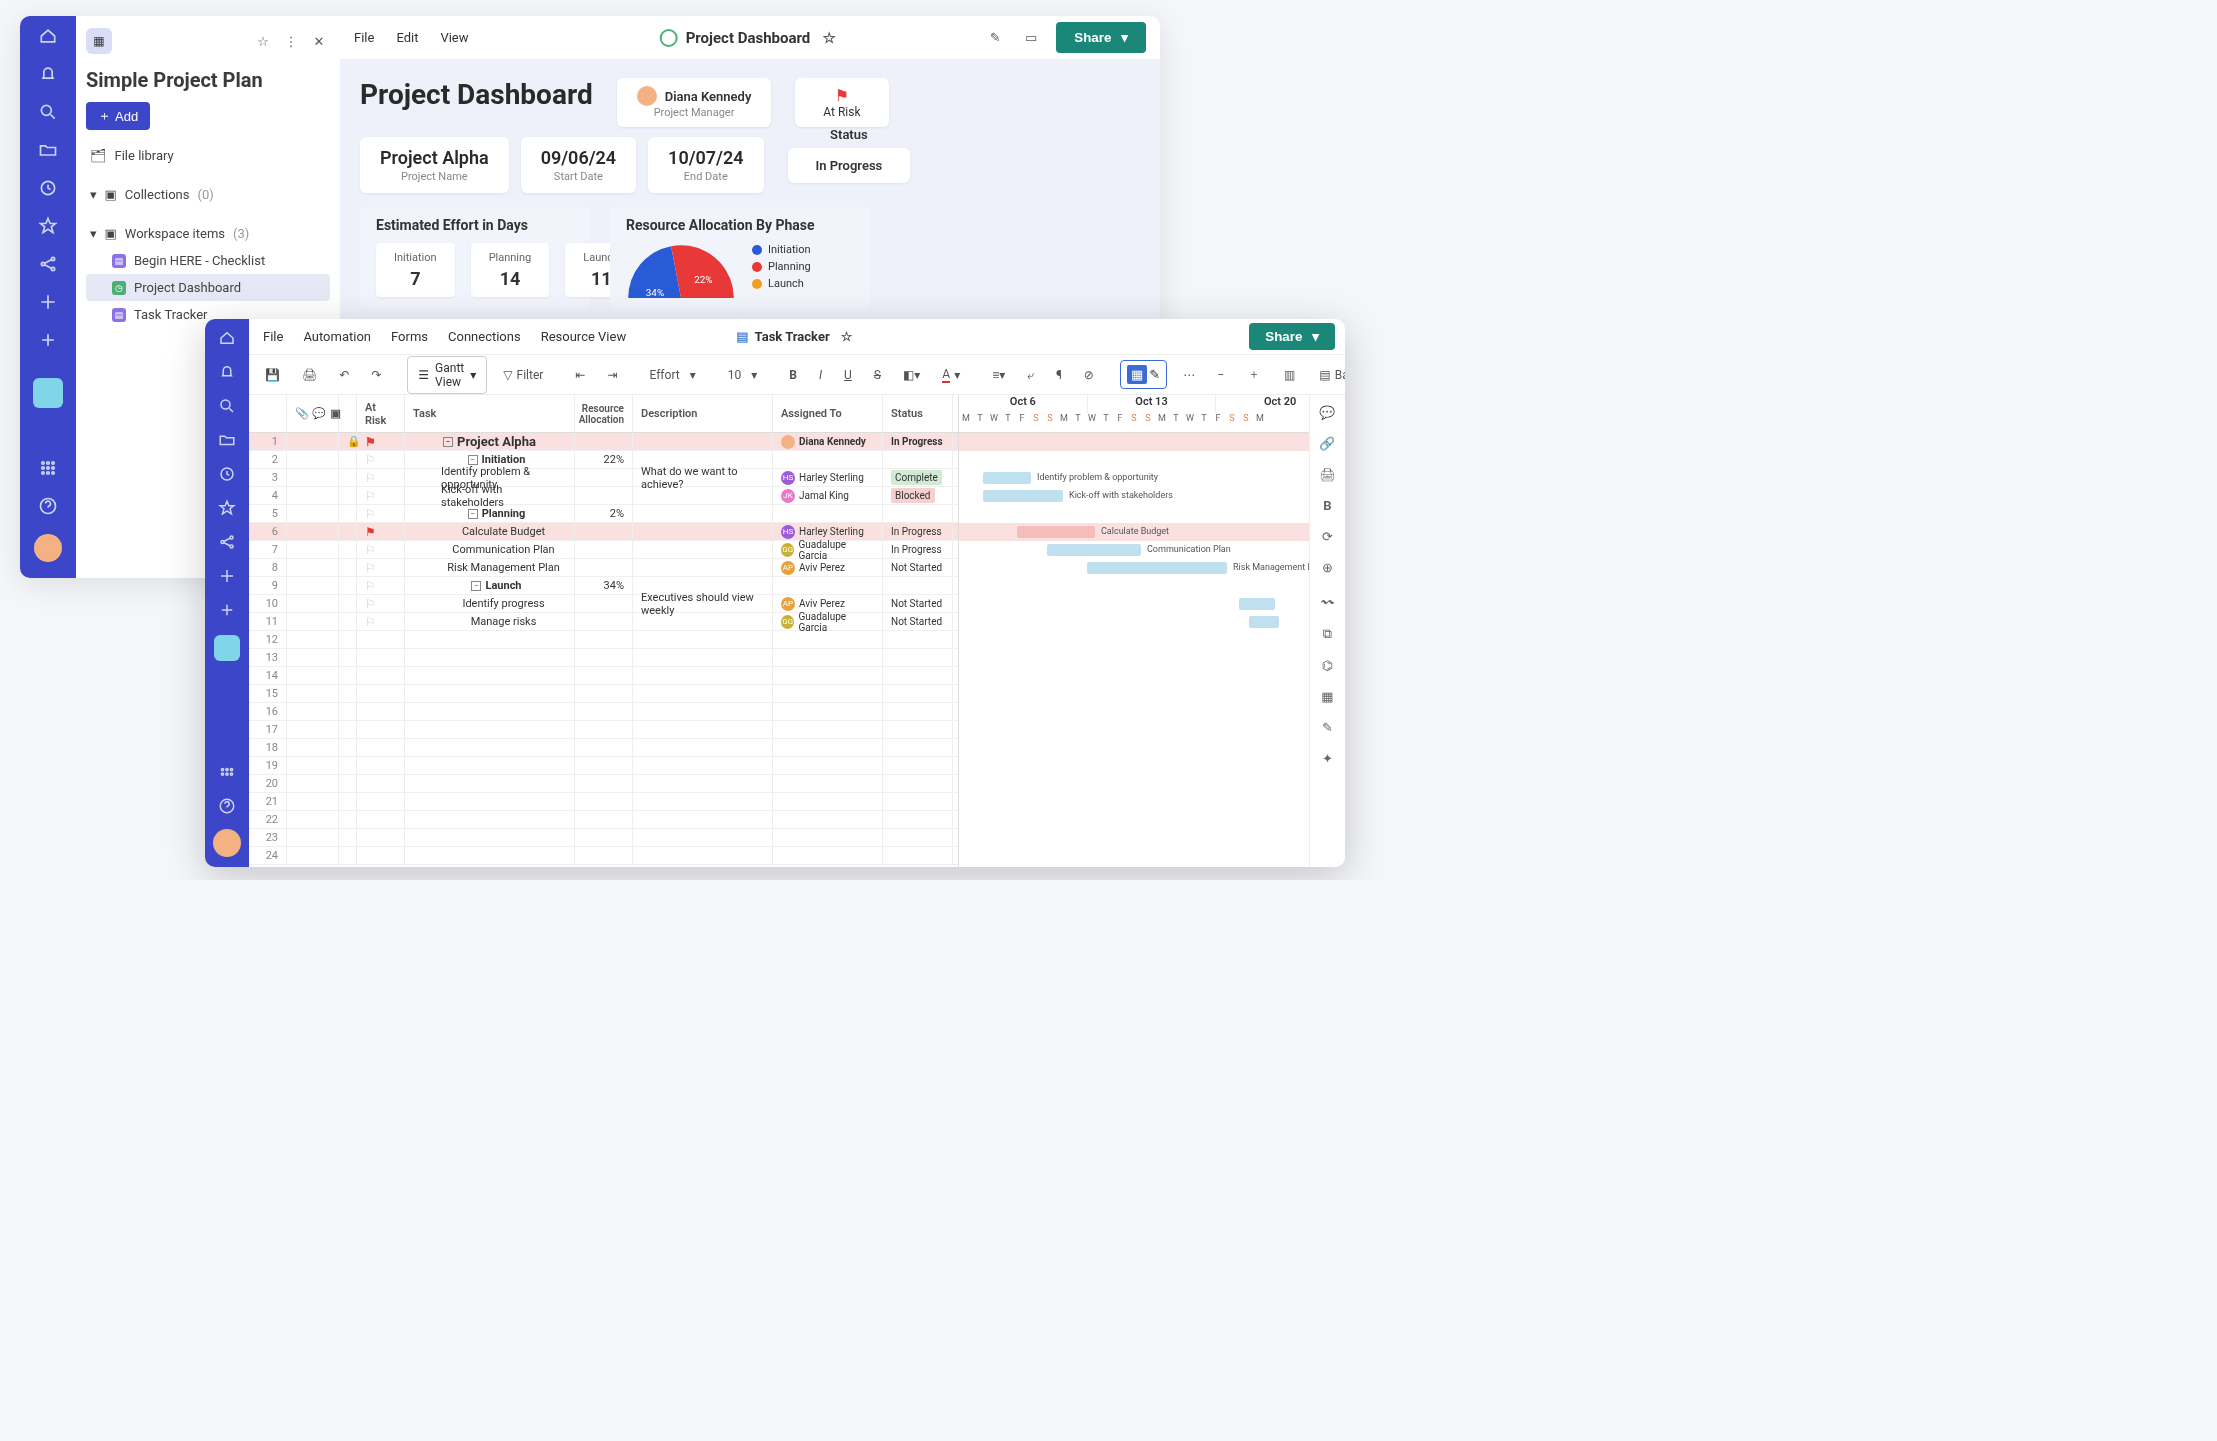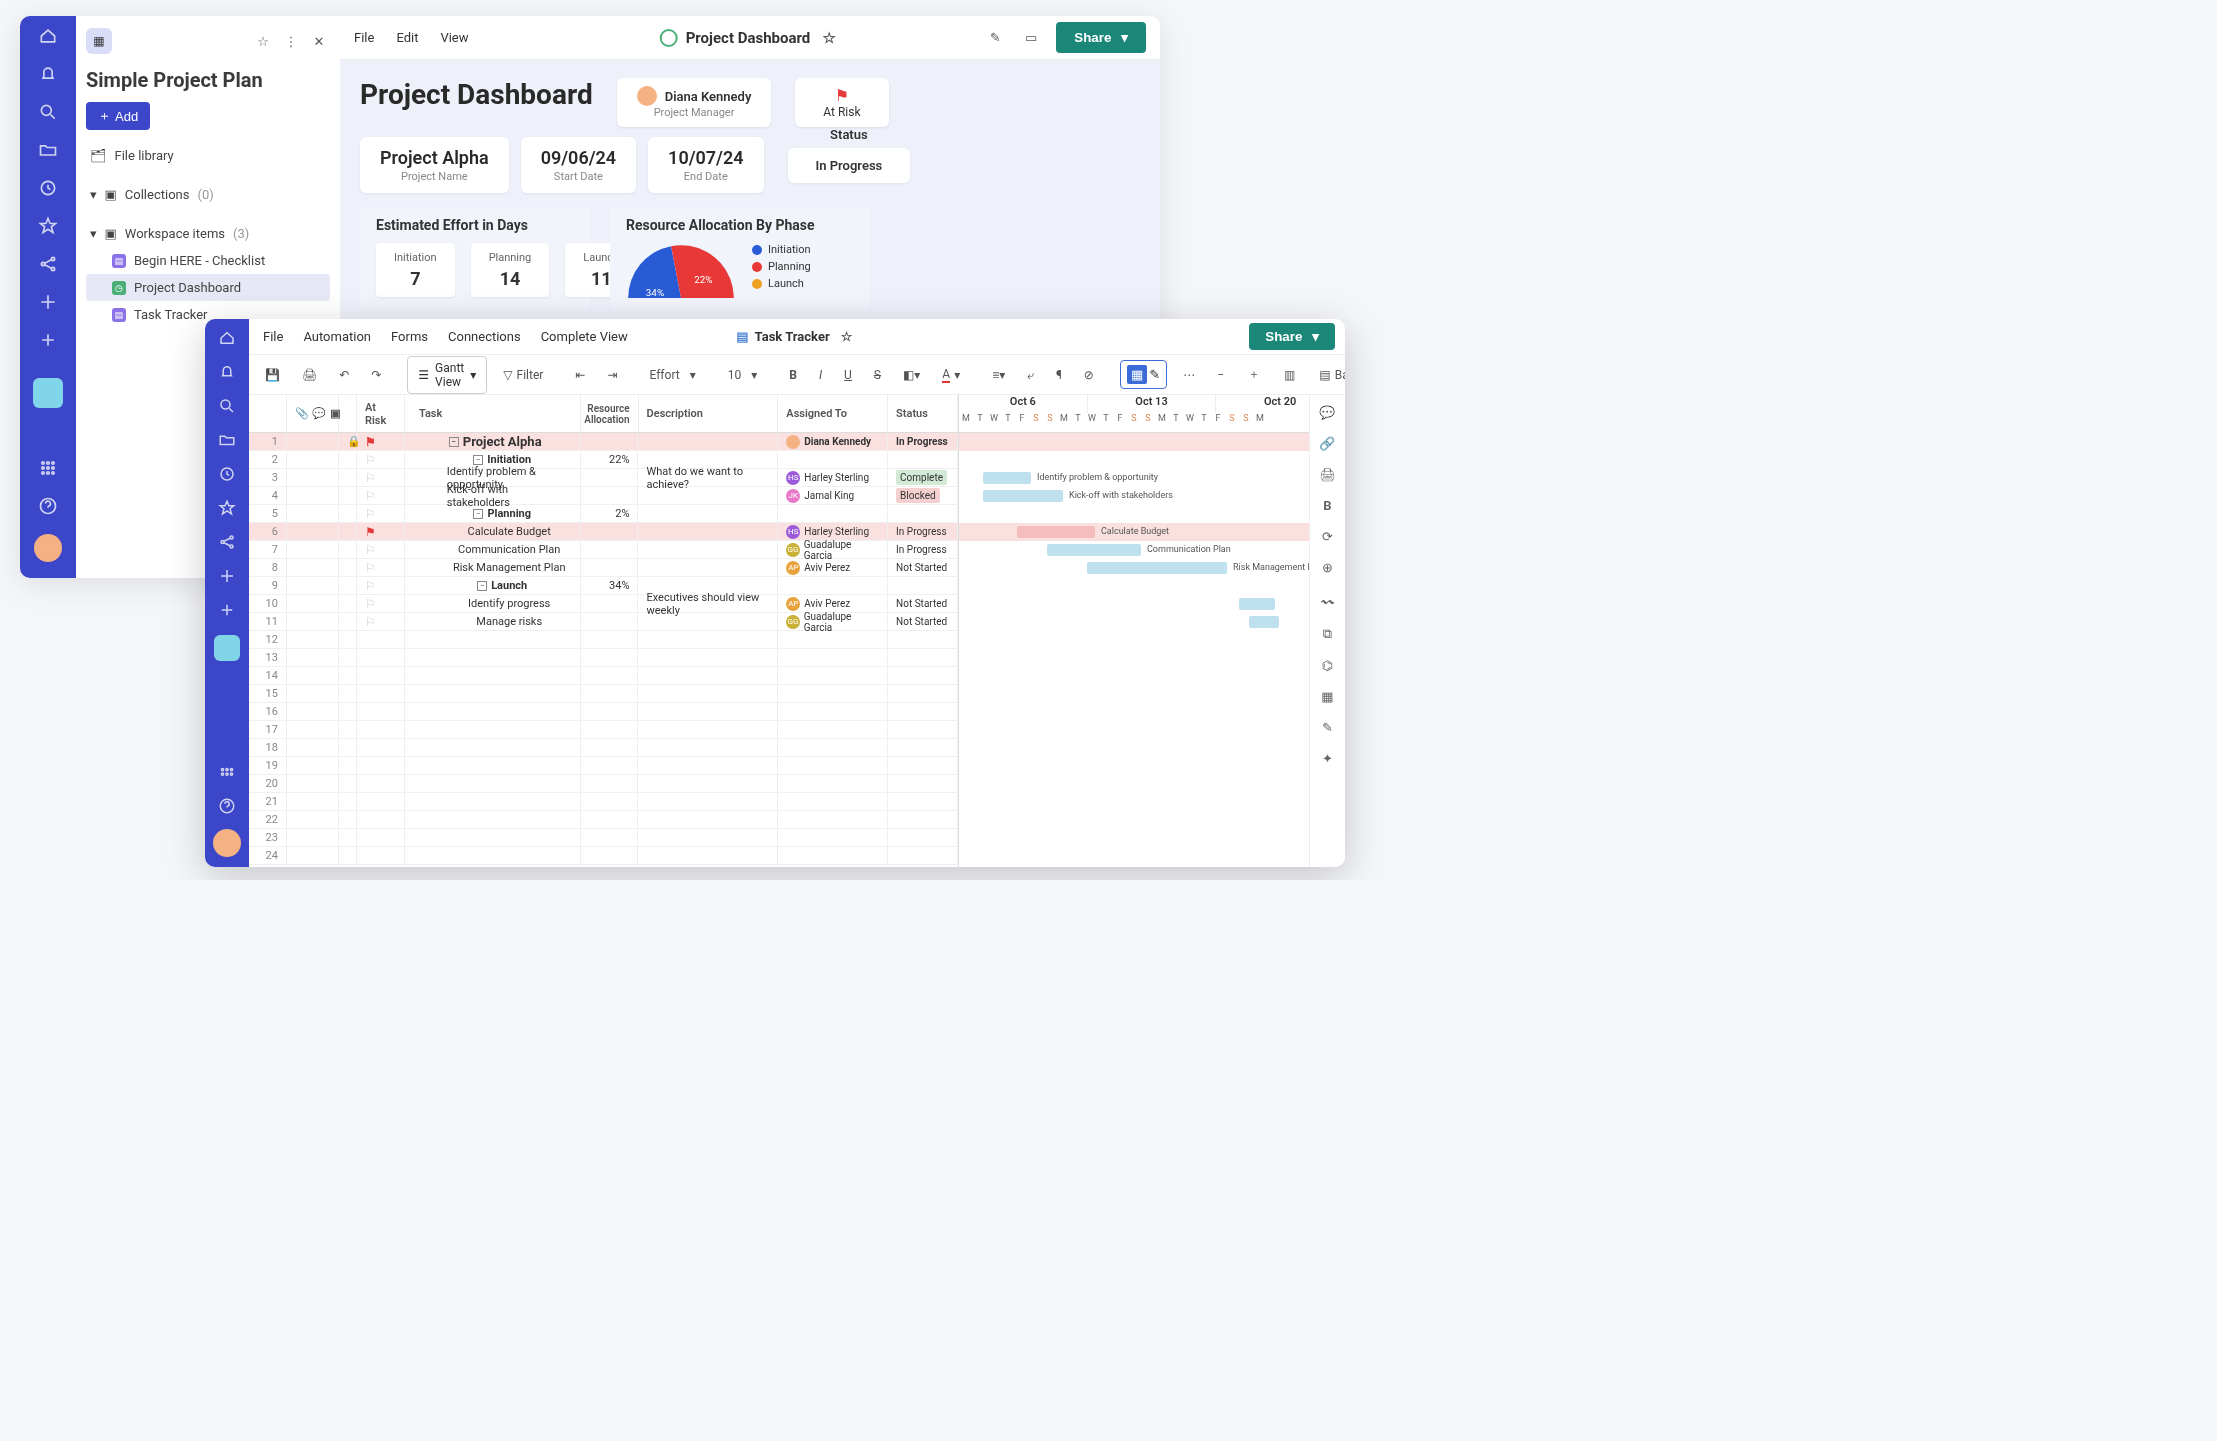--- a/index.html
+++ b/index.html
@@ -84,21 +84,21 @@
 .tb-right { margin-left: auto; display: flex; align-items: center; gap: 12px; }
 
 .w2-body { flex: 1; display: flex; position: relative; }
 .grid-pane { width: 710px; border-right: 1px solid #ddd; position: relative; overflow: hidden; }
 .grid-head { display: flex; height: 38px; border-bottom: 1px solid #ddd; font-size: 11px; color: #555; font-weight: 600; background: #fff; }
 .gcol { border-right: 1px solid #eee; padding: 6px 8px; display: flex; align-items: center; }
 .c-num { width: 38px; justify-content: flex-end; color: #888; font-weight: normal; padding-right: 6px; }
 .c-ico { width: 52px; gap: 4px; }
 .c-lock { width: 18px; }
 .c-risk { width: 48px; }
-.c-task { width: 170px; flex-direction: column; align-items: flex-start; justify-content: center; margin-left: 6px; }
+.c-task { width: 170px; flex-direction: column; align-items: flex-start; justify-content: center; }
 .c-res { width: 58px; text-align: right; justify-content: flex-end; }
 .c-desc { width: 140px; }
 .c-assign { width: 110px; }
 .c-stat { width: 70px; }
 .grow { display: flex; height: 18px; border-bottom: 1px solid #f0f0f0; font-size: 11px; align-items: stretch; }
 .grow .gcol { padding: 0 8px; align-items: center; }
 .grow.h0 { background: #fbe0e0; font-weight: 700; }
 .grow.red { background: #fbe0e0; }
 .task-indent { display: flex; align-items: center; gap: 4px; }
 .toggle-sq { width: 10px; height: 10px; border: 1px solid #888; display: inline-flex; align-items: center; justify-content: center; font-size: 8px; color: #555; }
@@ -402,21 +402,21 @@
       <div class="rail-avatar"></div>
     </div>
   </div>
 
   <div class="w2-main">
     <div class="w2-menubar">
       <span class="menu-link">File</span>
       <span class="menu-link">Automation</span>
       <span class="menu-link">Forms</span>
       <span class="menu-link">Connections</span>
-      <span class="menu-link">Complete View</span>
+      <span class="menu-link">Resource View</span>
       <div class="w2-title-mid">
         <span style="color:#5b8dd6">▤</span>
         <span>Task Tracker</span>
         <span class="icon-btn">☆</span>
       </div>
       <button class="share-btn">
             <span>Share</span>
             <span>▾</span>
           </button>
     </div>

